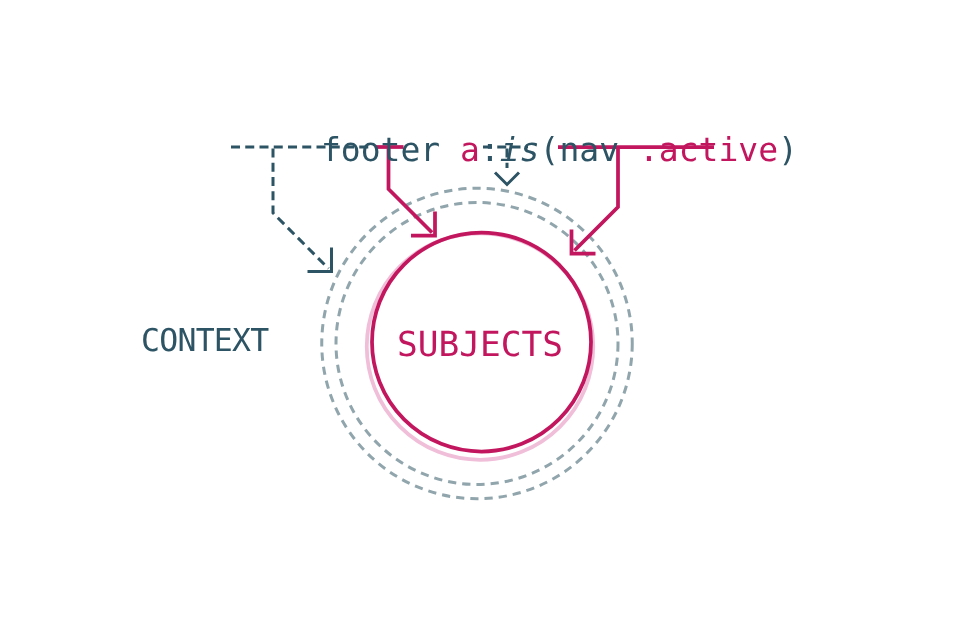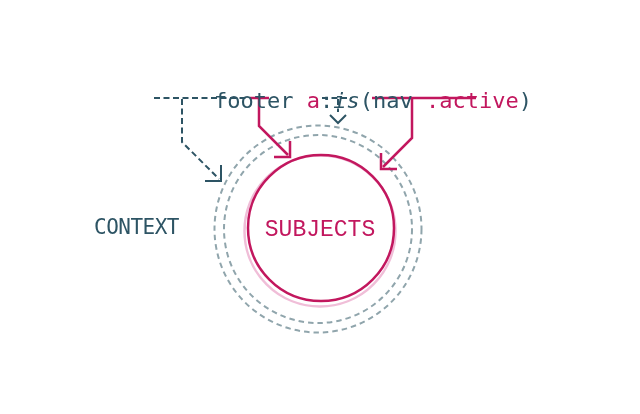--- a/index.html
+++ b/index.html
@@ -29,21 +29,20 @@
   .tok.italic{font-style:italic;}
   .context-label{
     position:absolute;left:94px;top:215px;
     font-size:21px;line-height:25px;letter-spacing:-0.5px;
     color:var(--teal,#2d5464);
   }
   .subjects-label{
     position:absolute;left:320px;top:218px;transform:translateX(-50%);
     font-size:23px;line-height:25px;letter-spacing:0;
     color:var(--magenta,#c2175e);
-    font-family:Liberation Mono, monospace;
   }
   
   .st{stroke:var(--teal,#2d5464);stroke-width:2;fill:none;}
   .st.dash{stroke-dasharray:6 3.5;}
   .sp{stroke:var(--magenta,#c2175e);stroke-width:2.5;fill:none;}
   .ring-dashed{stroke:var(--ring-gray,#90a5ac);stroke-width:2;fill:none;stroke-dasharray:5.5 4;}
   .ring-halo{stroke:var(--light-pink,#f0bed8);stroke-width:2.5;fill:none;}
   .ring-subject{stroke:var(--magenta,#c2175e);stroke-width:2.5;fill:none;}
 </style>
 </head>

